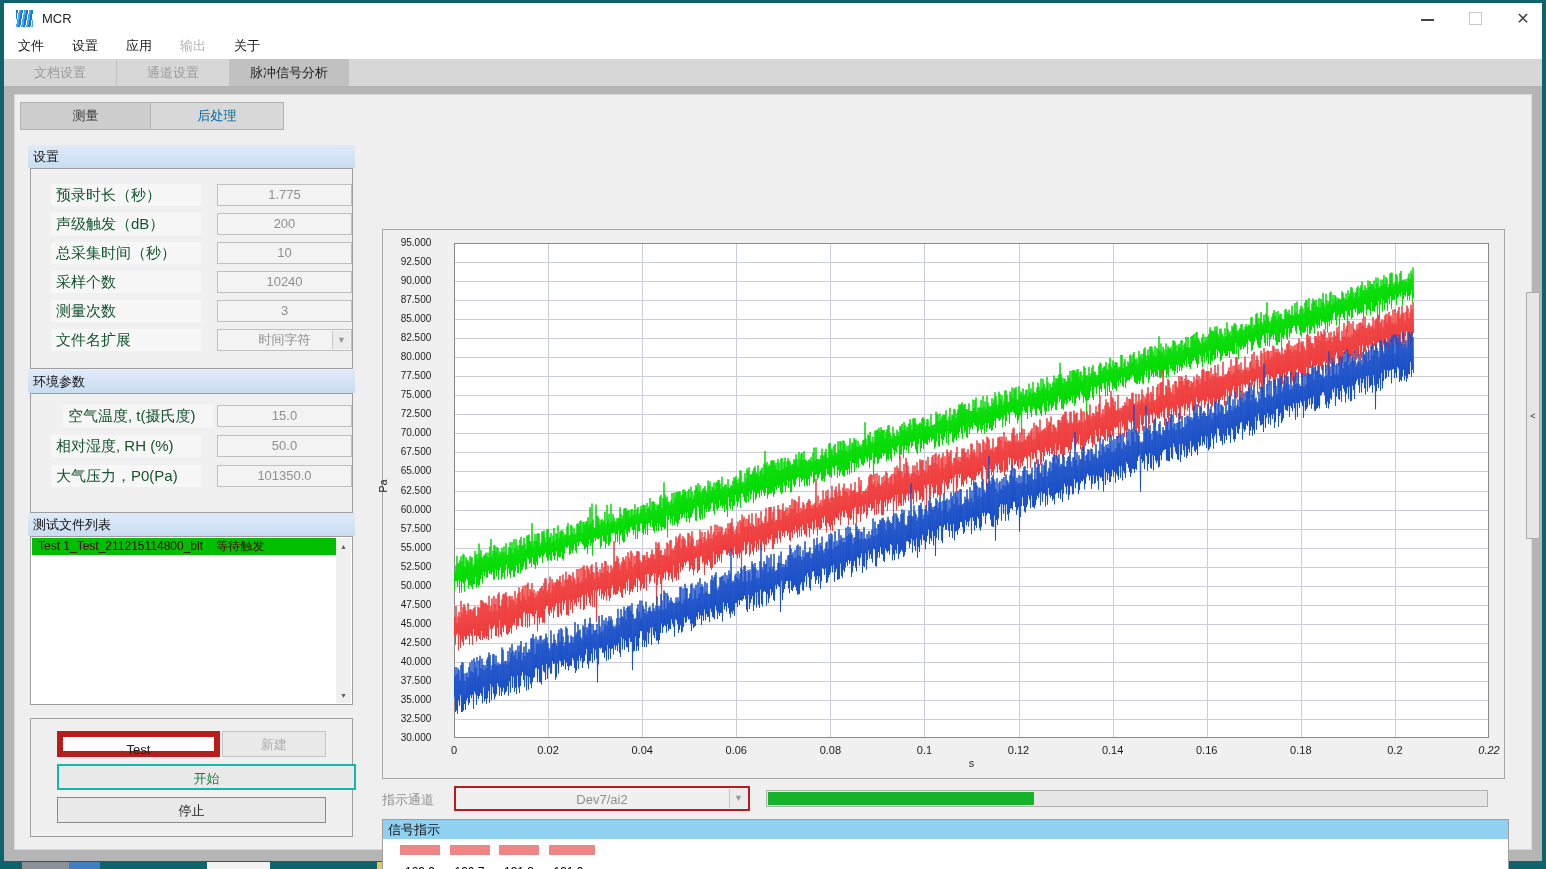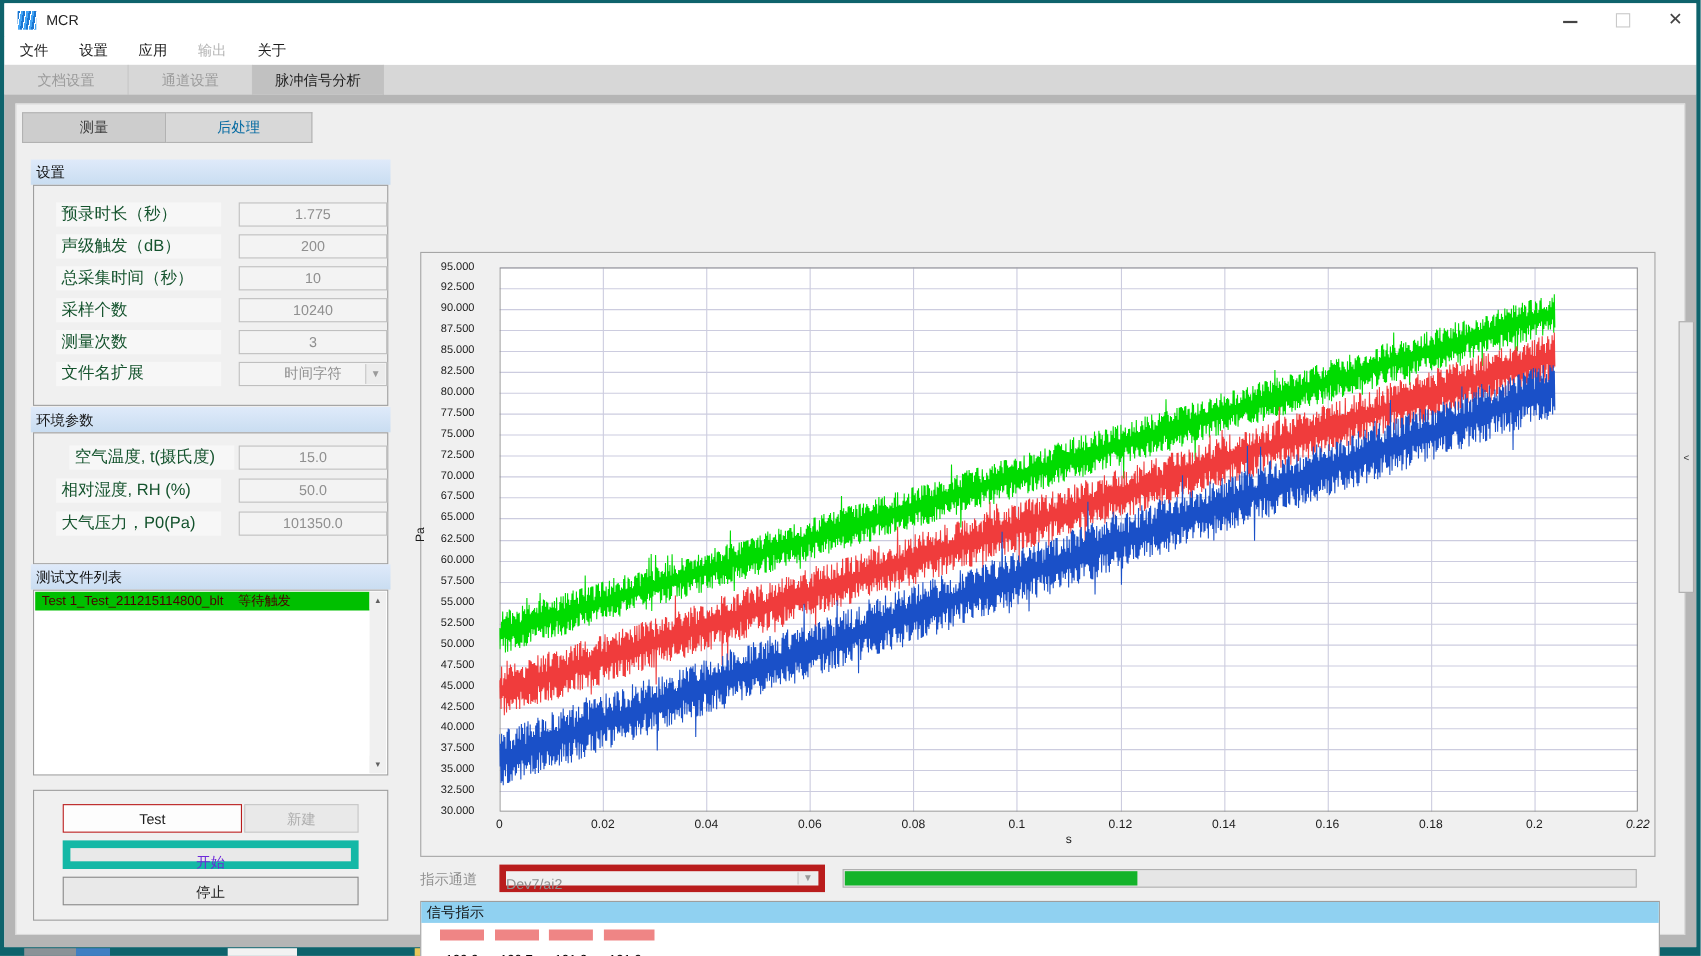--- a/index.html
+++ b/index.html
@@ -44,34 +44,34 @@
   .dd-arrow{position:absolute;right:1px;top:1px;bottom:1px;width:17px;background:#ececec;
        border-left:1px solid #c6c6c6;display:flex;align-items:center;justify-content:center;
        font-size:9px;color:#9a9a9a;}
   .listbox{background:#ffffff;border:1px solid #9e9e9e;}
   .file-row{position:absolute;left:1px;top:1px;right:16px;height:17px;line-height:17px;background:#00bf00;
        color:#4a0000;font-size:12px;padding-left:6px;white-space:pre;}
   .vscroll{position:absolute;top:1px;right:1px;bottom:1px;width:15px;background:#f0f0f0;}
   .scroll-arrow{position:absolute;left:0;width:15px;height:16px;display:flex;align-items:center;justify-content:center;
        font-size:7px;color:#606060;background:#f0f0f0;}
   .ctrl-btn{height:26px;line-height:26px;text-align:center;font-size:13px;box-sizing:border-box;}
-  .test-field{left:26px;top:12px;width:163px;background:#fdfdfd;border:1px solid #b91c1c;color:#1c1c1c;}
+  .test-field{left:26px;top:12px;width:163px;background:#fdfdfd;border:6px solid #b91c1c;color:#1c1c1c;}
   .new-btn{left:191px;top:12px;width:104px;background:#e9e9e9;border:1px solid #c6c6c6;color:#aeaeae;}
-  .start-btn{left:26px;top:45px;width:269px;background:#e9e9e9;border:7px solid #14b8a6;color:#6d28d9;}
+  .start-btn{left:26px;top:45px;width:299px;background:#e9e9e9;border:2px solid #14b8a6;color:#15803d;}
   .stop-btn{left:26px;top:78px;width:269px;background:#e9e9e9;border:1px solid #8a8a8a;color:#1c1c1c;}
   
   .chart-container{left:378px;top:143px;width:1121px;height:548px;background:#f0f0f0;border:1px solid #a6a6a6;}
   .ytick{position:absolute;width:62px;text-align:center;font-size:10px;color:#1c1c1c;height:12px;line-height:12px;}
   .xtick{position:absolute;width:60px;text-align:center;font-size:11px;color:#1c1c1c;height:12px;line-height:12px;}
   .ylabel{position:absolute;left:-7px;top:250px;font-size:11px;color:#1c1c1c;transform:rotate(-90deg);}
   .xlabel{position:absolute;left:71px;top:527px;width:1035px;text-align:center;font-size:11px;color:#1c1c1c;}
   
   .ind-label{left:378px;top:705px;font-size:13px;color:#8f8f8f;}
-  .channel-dd{left:450px;top:700px;width:296px;height:25px;background:#f0f0f0;border:6px solid #b91c1c;
-       line-height:23px;font-size:13px;color:#8f8f8f;box-sizing:border-box;}
+  .channel-dd{left:450px;top:700px;width:296px;height:25px;background:#f0f0f0;border:2px solid #b91c1c;
+       line-height:23px;text-align:center;font-size:13px;color:#8f8f8f;box-sizing:border-box;}
   .progress-track{left:762px;top:704px;width:722px;height:17px;background:#e6e6e6;border:1px solid #b0b0b0;box-sizing:border-box;}
   .progress-fill{position:absolute;left:1px;top:1px;bottom:1px;background:#14b32a;}
   .signal-panel{left:378px;top:733px;width:1127px;height:99px;border:1px solid #9e9e9e;box-sizing:border-box;background:#ffffff;}
   .signal-header{position:absolute;left:0;top:0;right:0;height:19px;line-height:19px;background:#90d1f1;
        font-size:13px;color:#111;padding-left:5px;}
   .ind-group{position:absolute;top:19px;width:40px;height:78px;}
   .ind-topbar{position:absolute;left:0;top:6px;width:100%;height:10px;background:#ef8585;}
   .ind-value{position:absolute;left:-10px;top:26px;width:60px;text-align:center;font-size:12px;color:#000;z-index:2;}
   
   .task-frag{top:862px;height:7px;}

